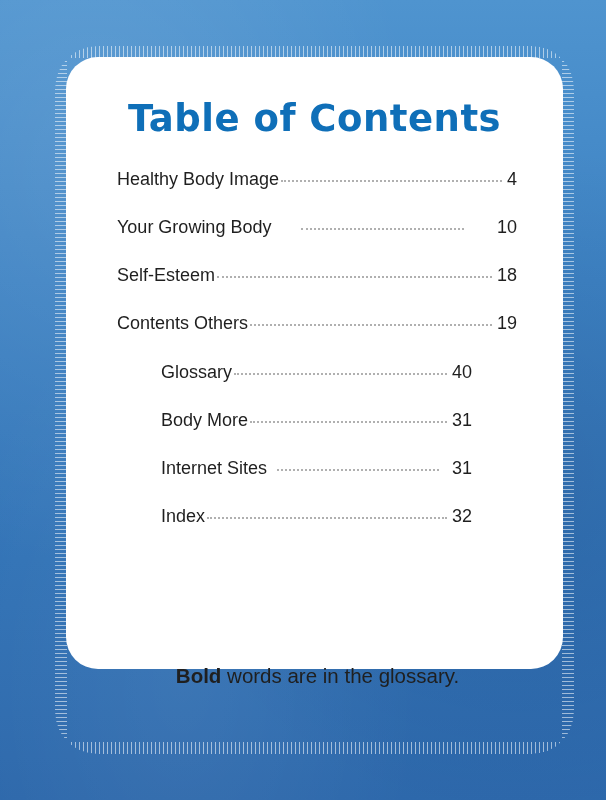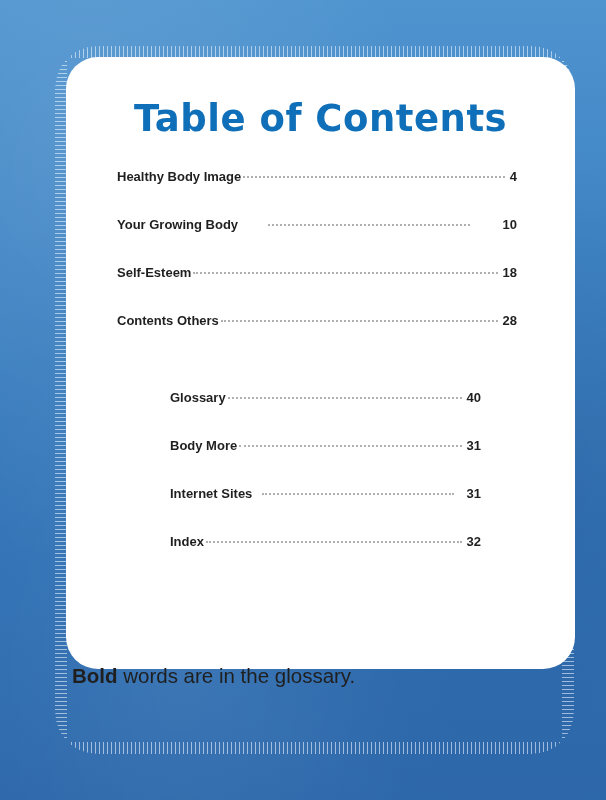--- a/index.html
+++ b/index.html
@@ -24,40 +24,40 @@
     background: repeating-linear-gradient(0deg, rgba(255,255,255,0.55) 0 1.5px, transparent 1.5px 4px);
     -webkit-mask: linear-gradient(90deg, #000 0 12px, transparent 12px calc(100% - 12px), #000 calc(100% - 12px));
             mask: linear-gradient(90deg, #000 0 12px, transparent 12px calc(100% - 12px), #000 calc(100% - 12px));
   }
   .stripe-frame.h {
     -webkit-mask: linear-gradient(180deg, #000 0 12px, transparent 12px calc(100% - 12px), #000 calc(100% - 12px));
             mask: linear-gradient(180deg, #000 0 12px, transparent 12px calc(100% - 12px), #000 calc(100% - 12px));
   }
   .card {
     position:absolute; left:66px; top:57px; width:497px; height:612px;
-    background:#ffffff; border-radius:32px;padding-left:12px;
+    background:#ffffff; border-radius:32px;
   }
   .title {
     position:absolute; left:0; right:0; top:40px; text-align:center;
     font-family: "DejaVu Sans", sans-serif; font-weight:bold;
     font-size:37px; letter-spacing:0.5px; color:#0f6fb8;
   }
   .toc-row {
     position:absolute; display:flex; align-items:baseline;
-    font-family: "Liberation Sans", sans-serif; font-size:13px; color:#1f1f1f;font-weight:bold;
+    font-family: "Liberation Sans", sans-serif; font-size:18px; color:#1f1f1f;
   }
   .toc-row .label { white-space:nowrap; }
   .toc-row .leader {
     flex:1; margin:0 5px 0 2px; border-bottom:2px dotted #b0b0b0; height:0; position:relative; top:-3px;
   }
   .toc-row .page { white-space:nowrap; }
   .main-row { left:51px; width:400px; }
-  .sub-row { left:104px; width:311px;margin-top:28px; }
+  .sub-row { left:95px; width:311px; }
   .note {
-    position:absolute; left:6px; right:0; top:607px; 
+    position:absolute; left:6px; right:0; top:607px; text-align:center;
     font-family: "Liberation Sans", sans-serif; font-size:20.5px; color:#1f1f1f;
   }
   .note b { font-weight:bold; }
 </style>
 </head>
 <body>
 
 <div class="bg-tex"></div>
 <div class="stripe-frame h"></div>
 <div class="stripe-frame v"></div>
@@ -76,21 +76,21 @@
     <span class="page">10</span>
   </div>
   <div class="toc-row main-row" style="top:208px;">
     <span class="label">Self-Esteem</span>
     <span class="leader"></span>
     <span class="page">18</span>
   </div>
   <div class="toc-row main-row" style="top:256px;">
     <span class="label">Contents Others</span>
     <span class="leader"></span>
-    <span class="page">28</span>
+    <span class="page">19</span>
   </div>
 
   <div class="toc-row sub-row" style="top:305px;">
     <span class="label">Glossary</span>
     <span class="leader"></span>
     <span class="page">40</span>
   </div>
   <div class="toc-row sub-row" style="top:353px;">
     <span class="label">Body More</span>
     <span class="leader"></span>

